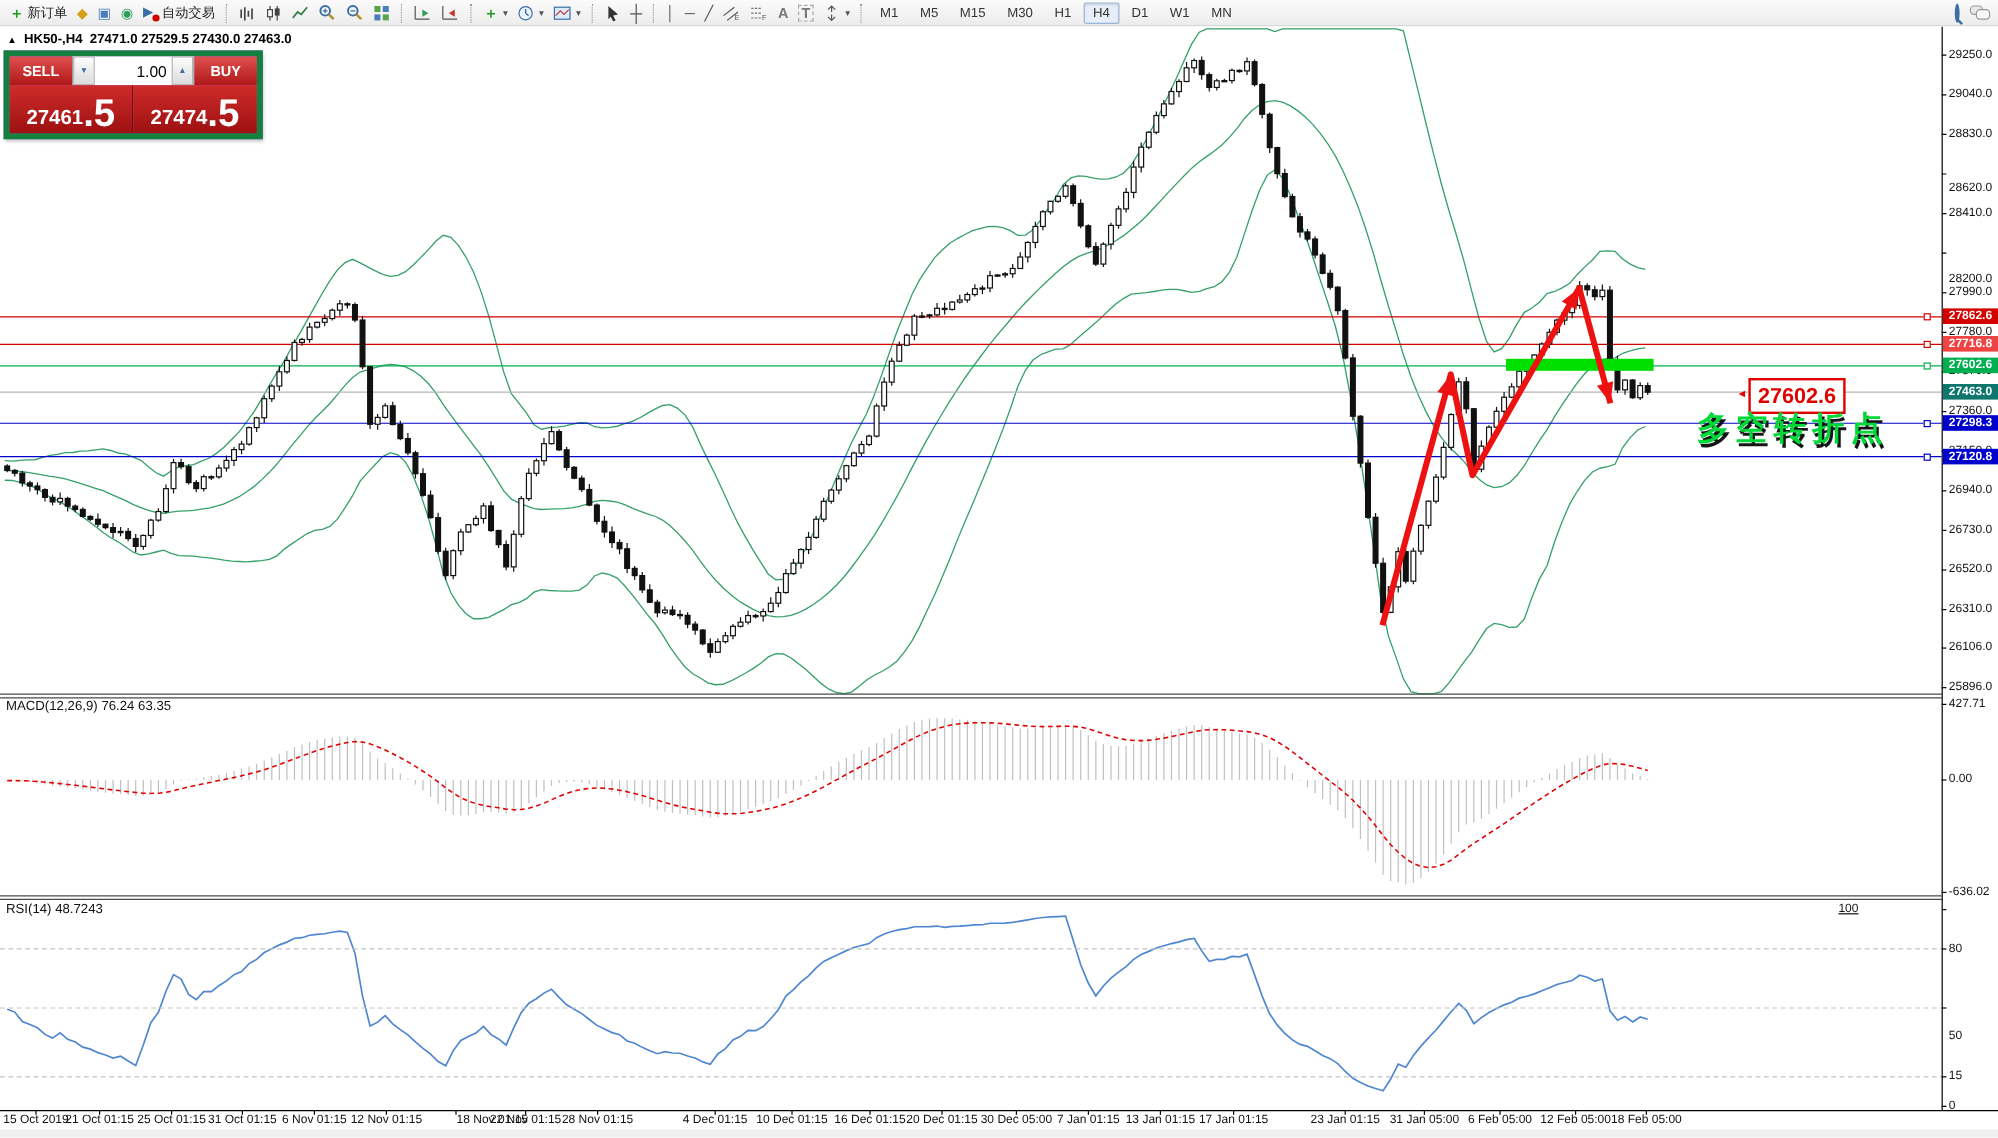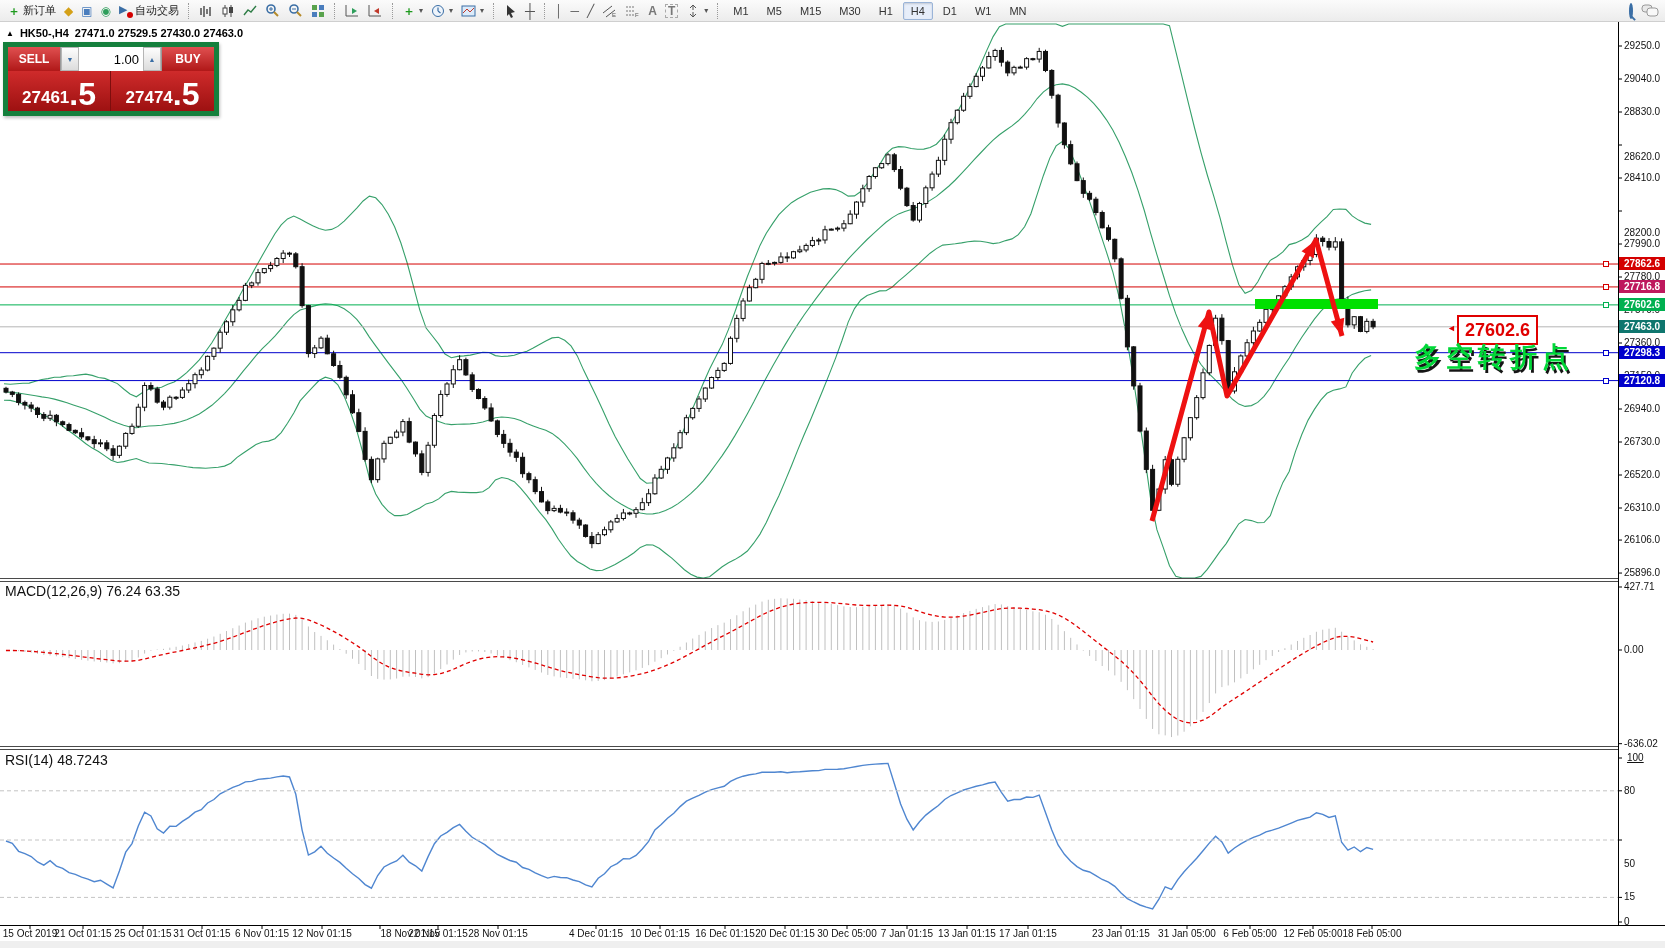--- a/index.html
+++ b/index.html
@@ -22,21 +22,21 @@
 
   
   #chart{position:absolute;left:0;top:22px;width:1665px;height:926px;background:#fff;}
   #plot{position:absolute;left:0;top:0;}
   #overlay{position:absolute;left:0;top:0;width:1547px;height:926px;pointer-events:none;}
   .ptick,.mtick,.rtick{position:absolute;left:1624px;font-size:10px;color:#111;white-space:nowrap;}
   .tag{position:absolute;left:1619px;width:46px;height:13px;line-height:13px;color:#fff;
     font-size:10px;font-weight:bold;text-align:center;}
   .lvlsq{position:absolute;width:6px;height:6px;background:#fff;box-sizing:border-box;}
   .tlabel{position:absolute;top:906px;width:80px;margin-left:-40px;text-align:center;font-size:10px;color:#111;white-space:nowrap;}
-  .panelabel{position:absolute;font-size:14px;color:#111;text-align:center;}
+  .panelabel{position:absolute;font-size:11px;color:#111;text-align:center;}
 
   
   #symline{position:absolute;left:6px;top:5px;font-size:11px;font-weight:bold;color:#000;display:flex;gap:6px;align-items:center;}
   #symline .tri{font-size:8px;}
 
   
   #oneclick{position:absolute;left:3px;top:20px;width:206px;border:5px solid #15803d;
     box-shadow:1px 2px 3px rgba(0,0,0,.25);background:#8b5cf6;}
   #ocrow1{display:flex;height:24px;}
   .ocbtn{width:52px;color:#fff;font-size:12px;font-weight:bold;display:flex;align-items:center;justify-content:center;
@@ -967,28 +967,28 @@
         <div class="ptick" style="left: 1624px; top: 348.002px; position: absolute; font-size: 10px;">27150.0</div>
         <div class="ptick" style="left: 1624px; top: 381.002px; position: absolute; font-size: 10px;">26940.0</div>
         <div class="ptick" style="left: 1624px; top: 414.002px; position: absolute; font-size: 10px;">26730.0</div>
         <div class="ptick" style="left: 1624px; top: 447.002px; position: absolute; font-size: 10px;">26520.0</div>
         <div class="ptick" style="left: 1624px; top: 480.003px; position: absolute; font-size: 10px;">26310.0</div>
         <div class="ptick" style="left: 1624px; top: 512.06px; position: absolute; font-size: 10px;">26106.0</div>
         <div class="ptick" style="left: 1624px; top: 545.06px; position: absolute; font-size: 10px;">25896.0</div>
         <div class="mtick" style="left: 1624px; top: 558.998px; position: absolute;">427.71</div>
         <div class="mtick" style="left: 1624px; top: 622px; position: absolute;">0.00</div>
         <div class="mtick" style="left: 1624px; top: 715.686px; position: absolute;">-636.02</div>
-        <div class="rtick" style="left: 1627px; top: 730px; position: absolute; text-decoration: underline;">100</div>
+        <div class="rtick" style="left: 1532px; top: 730px; position: absolute; text-decoration: underline;">100</div>
         <div class="rtick" style="left: 1624px; top: 762.8px; position: absolute;">80</div>
         <div class="rtick" style="left: 1624px; top: 812px; position: absolute; margin-top: 24px;">50</div>
         <div class="rtick" style="left: 1624px; top: 869.4px; position: absolute;">15</div>
         <div class="rtick" style="left: 1624px; top: 894px; position: absolute;">0</div>
         <div class="tag" style="top: 235.021px; background: rgb(212, 0, 0);">27862.6</div>
         <div class="lvlsq" style="left: 1603px; top: 239.021px; border: 1px solid rgb(212, 0, 0);"></div>
-        <div class="tag" style="top: 257.933px; background: #be185d;">27716.8</div>
+        <div class="tag" style="top: 257.933px; background: #ef4444;">27716.8</div>
         <div class="lvlsq" style="left: 1603px; top: 261.933px; border: 1px solid rgb(212, 0, 0);"></div>
         <div class="tag" style="top: 275.879px; background: rgb(0, 176, 80);">27602.6</div>
         <div class="lvlsq" style="left: 1603px; top: 279.879px; border: 1px solid rgb(0, 176, 80);"></div>
         <div class="tag" style="top: 323.697px; background: rgb(0, 0, 204);">27298.3</div>
         <div class="lvlsq" style="left: 1603px; top: 327.697px; border: 1px solid rgb(0, 0, 204);"></div>
         <div class="tag" style="top: 351.59px; background: rgb(0, 0, 204);">27120.8</div>
         <div class="lvlsq" style="left: 1603px; top: 355.59px; border: 1px solid rgb(0, 0, 204);"></div>
         <div class="tag" style="top: 297.816px; background: #0f766e;">27463.0</div>
         <div class="tlabel" style="left: 30px;">15 Oct 2019</div>
         <div class="tlabel" style="left: 83px;">21 Oct 01:15</div>

